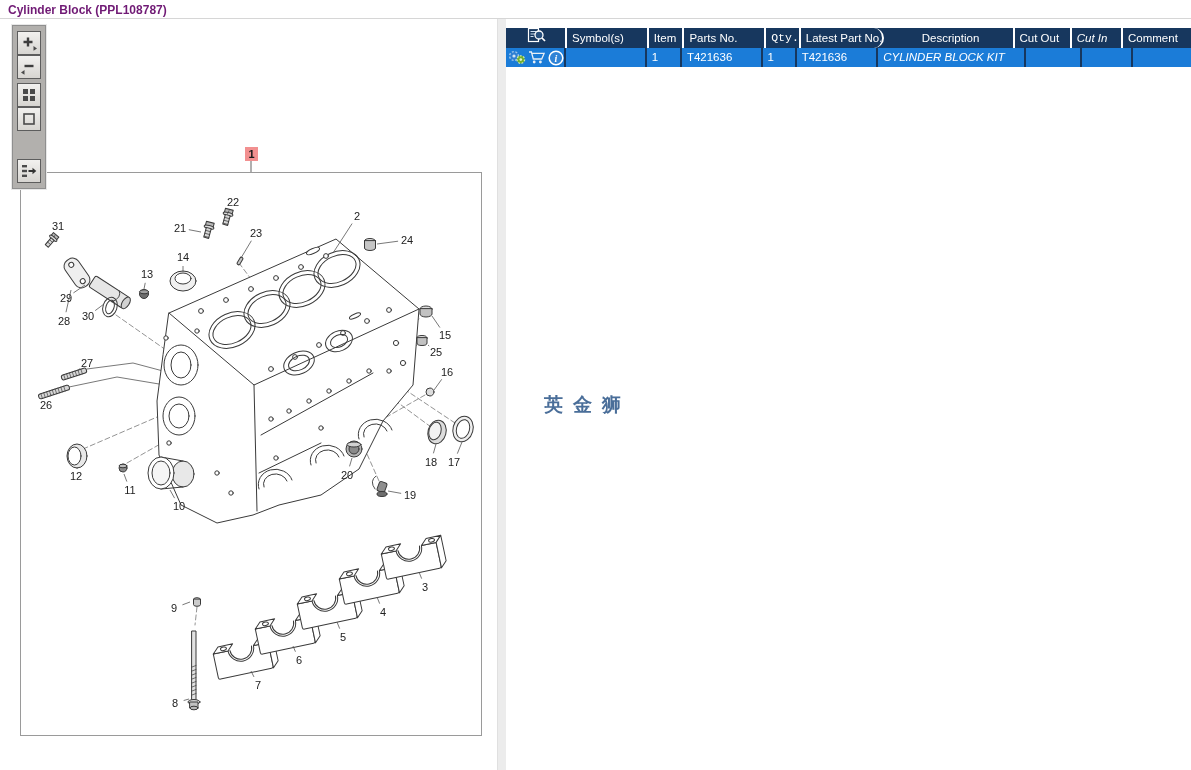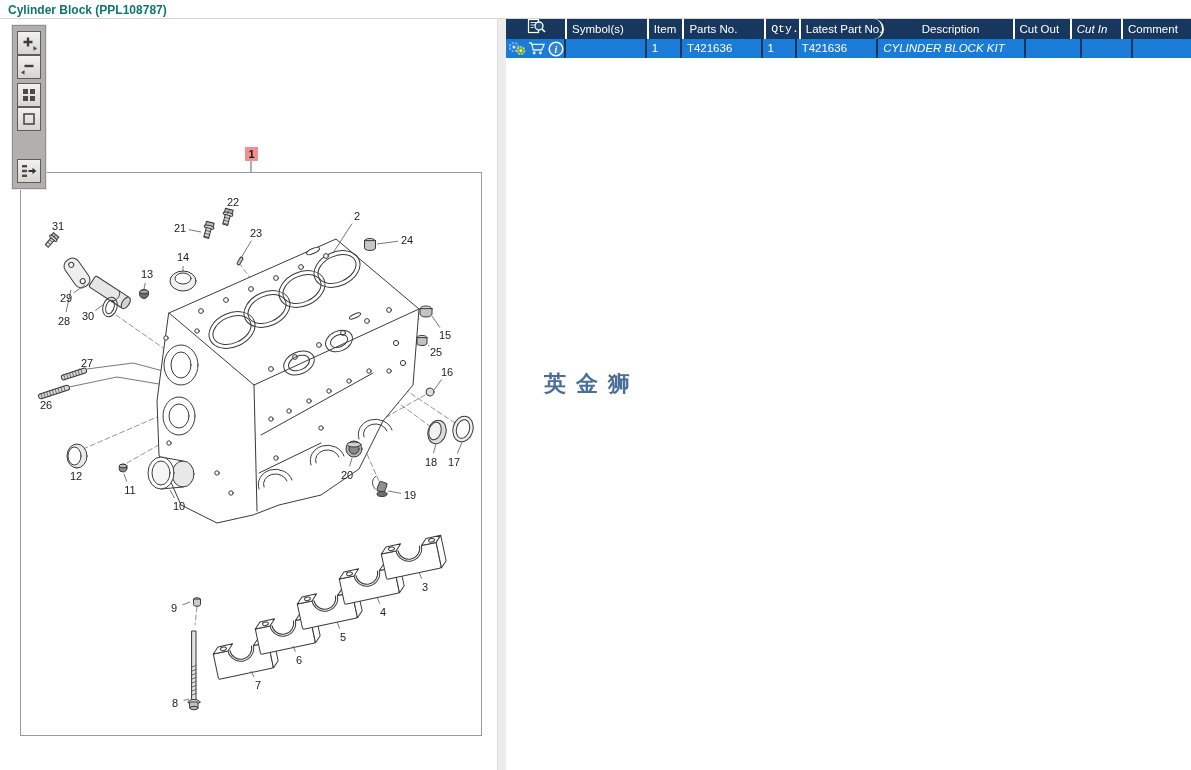--- a/index.html
+++ b/index.html
@@ -1,22 +1,22 @@
 <!DOCTYPE html>
 <html style="--header-bg: #17375e; --row-bg: #1b7cd8; --marker-bg: #f29090; --watermark: #4a6e99;"><head>
 <meta charset="utf-8">
 <style>
   html,body{margin:0;padding:0;background:#fff;font-family:"Liberation Sans",sans-serif;}
   .app{position:relative;width:1191px;height:770px;overflow:hidden;background:#fff;}
   .titlebar{height:18px;border-bottom:1px solid #d6d6d6;background:#fff;}
-  .titlebar .title{display:inline-block;padding-left:8px;font-size:12px;font-weight:bold;color:#0f766e;line-height:17px;}
+  .titlebar .title{display:inline-block;padding-left:8px;font-size:12px;font-weight:bold;color:#701a75;line-height:17px;}
   .main{position:relative;display:flex;height:751px;}
   .left-panel{position:relative;width:497px;height:751px;background:#fff;flex:none;}
   .splitter{width:8px;background:#ececec;border-left:1px solid #e0e0e0;flex:none;}
-  .right-panel{position:relative;flex:1;background:#fff;}
+  .right-panel{position:relative;flex:1;background:#fff;margin-top:9px;}
 
   
   .toolbar{position:absolute;left:12px;top:6px;background:#b2b0ad;border:1px solid #8f8f8f;outline:1px solid #e8e8e8;padding:5px 4px;display:flex;flex-direction:column;z-index:5;}
   .tbtn{width:24px;height:24px;border:1px solid #5d5d5d;background:linear-gradient(#f2f1ef,#d7d5d1);display:flex;align-items:center;justify-content:center;box-sizing:border-box;}
   .tbtn:nth-child(3){margin-top:4px;}
   .tbtn:nth-child(5){margin-top:28px;}
 
   
   .diagram-box{position:absolute;left:20px;top:153px;width:460px;height:562px;border:1px solid #9a9a9a;background:#fff;}
   .figure-marker{position:absolute;left:245px;top:128px;width:13px;height:14px;background:var(--marker-bg,#f29090);color:#1a1a1a;font-size:11px;font-weight:bold;text-align:center;line-height:14px;z-index:4;}
@@ -27,21 +27,21 @@
   .thead{display:flex;height:20px;background:var(--header-bg,#17375e);}
   .th{box-sizing:border-box;padding-left:5px;line-height:20px;white-space:nowrap;overflow:hidden;border-right:2px solid #fff;}
   .th:last-child{border-right:none;}
   .th.icon-cell{display:flex;align-items:center;justify-content:center;padding-left:0;}
   .trow{display:flex;height:19px;background:var(--row-bg,#1b7cd8);}
   .td{box-sizing:border-box;padding-left:5px;line-height:19px;white-space:nowrap;overflow:hidden;border-right:2px solid var(--header-bg,#17375e);}
   .td:last-child{border-right:none;}
   .td.icon-cell{display:flex;align-items:center;gap:2px;padding-left:2px;}
   .td .cicon{display:inline-flex;align-items:center;}
 
-  .watermark{position:absolute;left:38px;top:350px;font-size:22px;font-weight:bold;color:var(--watermark,#4a6e99);letter-spacing:10px;white-space:nowrap;}
+  .watermark{position:absolute;left:38px;top:364px;font-size:19px;font-weight:bold;color:var(--watermark,#4a6e99);letter-spacing:10px;white-space:nowrap;}
 
   
   #diagram-svg text.callout{font-family:"Liberation Sans",sans-serif;font-size:11px;fill:#222;}
 </style>
 </head>
 <body>
 
 <div class="app">
   <div class="titlebar">
     <span class="title">Cylinder Block (PPL108787)</span>

